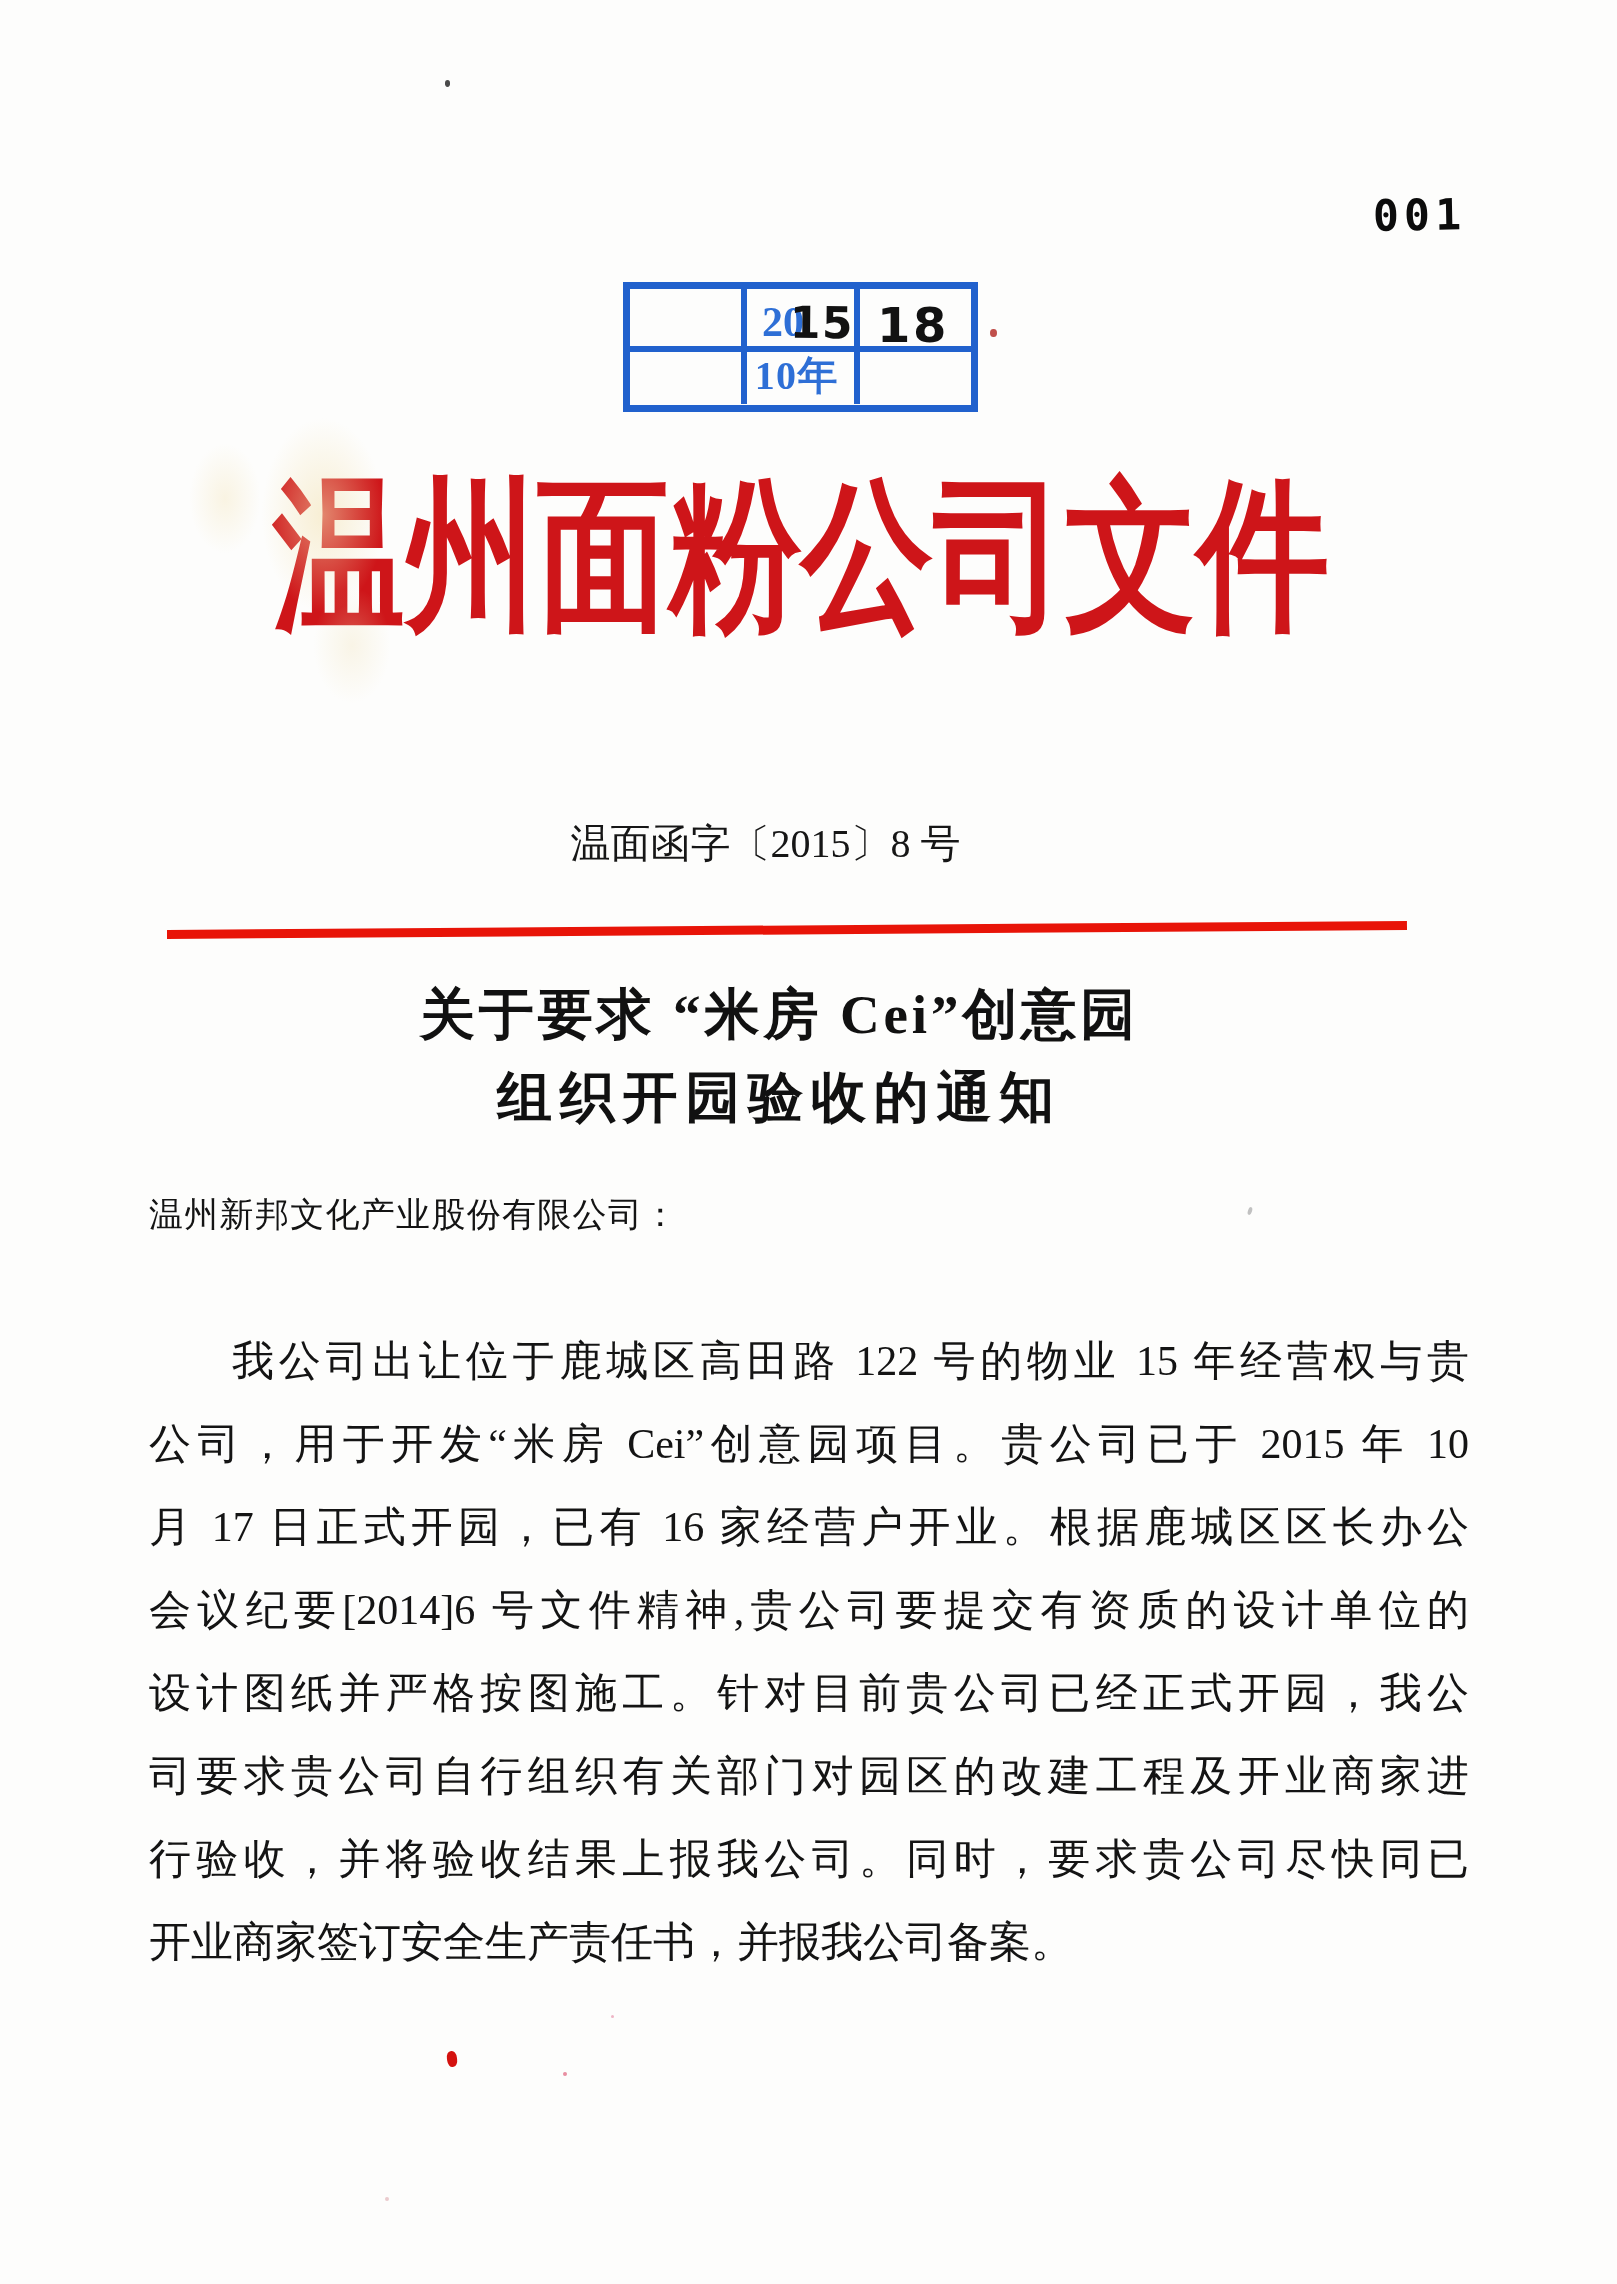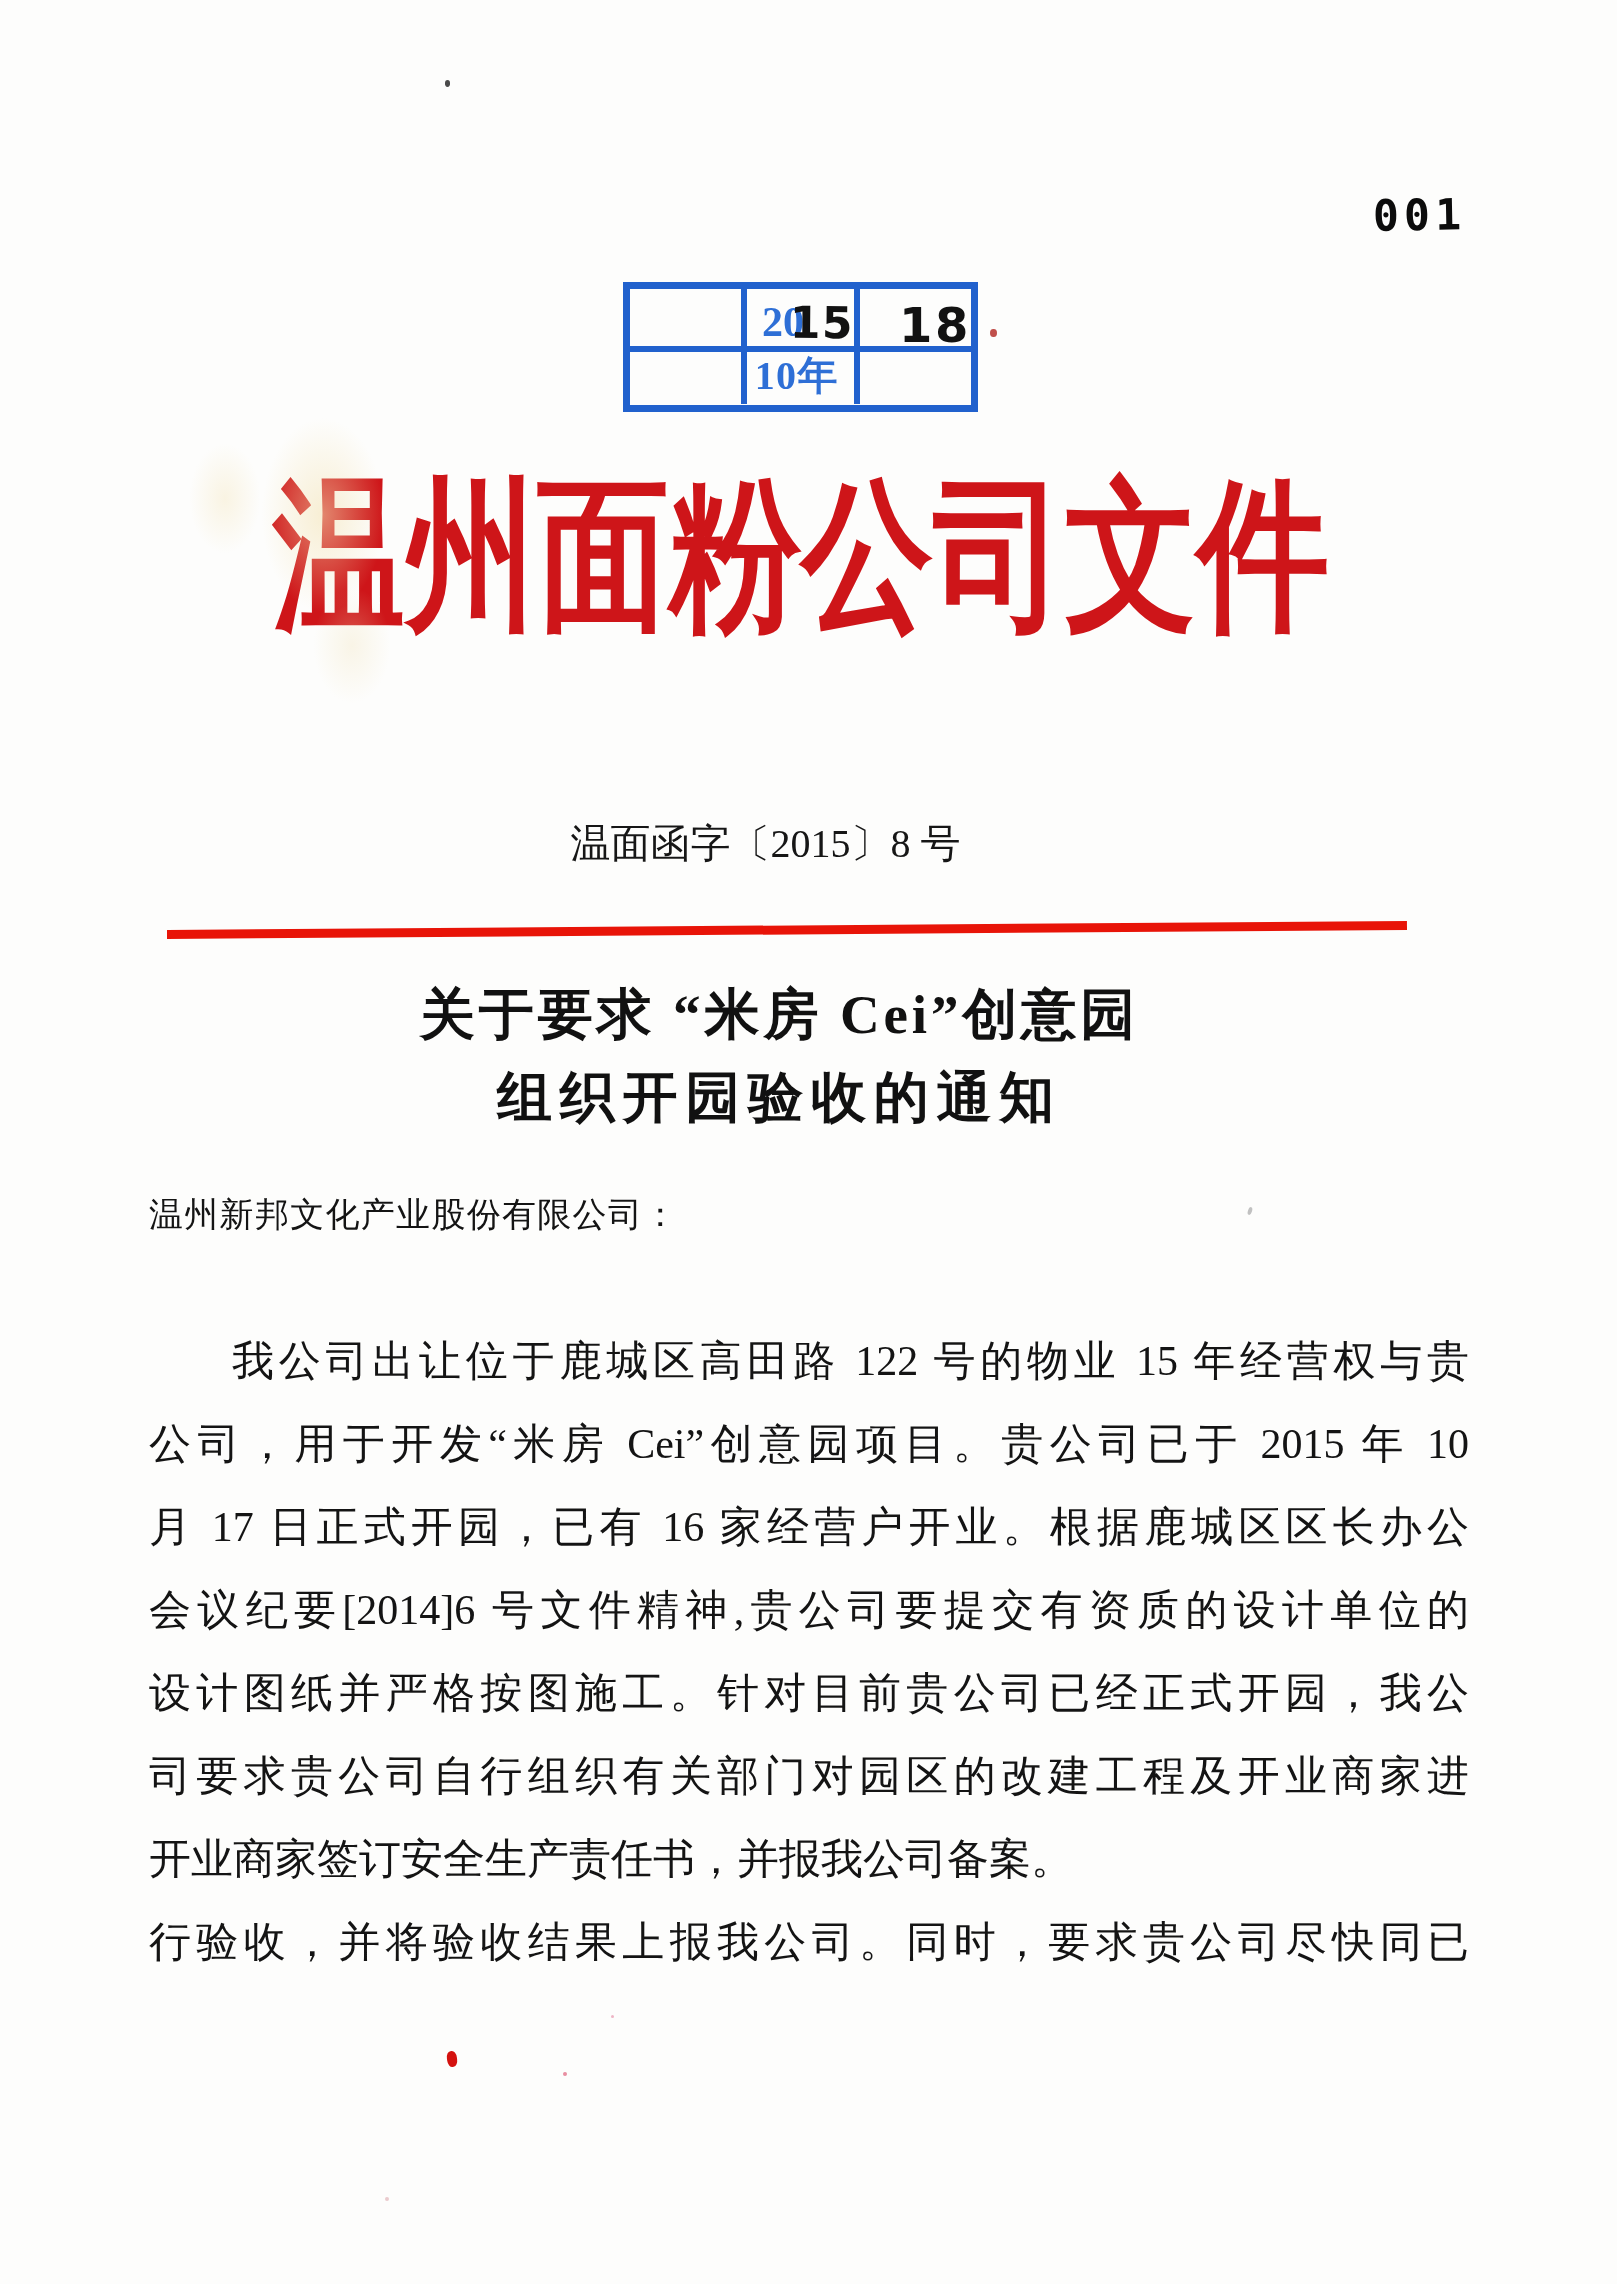--- a/index.html
+++ b/index.html
@@ -54,21 +54,21 @@
   .sp-20 { left: 15px; top: 11.7px; font-size: 42px; line-height: 42px; }
   .sp-month { left: 7.8px; top: 3.9px; font-size: 40px; line-height: 40px; letter-spacing: 1.3px; }
   .stamp-ink {
     position: absolute;
     font-family: "DejaVu Sans", "Liberation Sans", sans-serif;
     font-weight: bold;
     color: #121212;
     z-index: 2;
   }
   .si-15 { left: 43px; top: 10.4px; font-size: 44px; line-height: 48px; letter-spacing: 1.3px; transform: rotate(0.5deg); }
-  .si-18 { right: 0; top: 11.7px; font-size: 48px; line-height: 48px; letter-spacing: 2.6px; }
+  .si-18 { right: 22px; top: 11.7px; font-size: 48px; line-height: 48px; letter-spacing: 2.6px; }
 
   
   .masthead {
     position: absolute;
     top: 471px;
     left: -11.7px;
     width: 100%;
     text-align: center;
     white-space: nowrap;
   }
@@ -214,22 +214,22 @@
 
   <div class="salutation">温州新邦文化产业股份有限公司：</div>
 
   <div class="body-lines">
     <div class="bline first">我公司出让位于鹿城区高田路 122 号的物业 15 年经营权与贵</div>
     <div class="bline">公司，用于开发“米房 Cei”创意园项目。贵公司已于 2015 年 10</div>
     <div class="bline">月 17 日正式开园，已有 16 家经营户开业。根据鹿城区区长办公</div>
     <div class="bline">会议纪要[2014]6 号文件精神,贵公司要提交有资质的设计单位的</div>
     <div class="bline">设计图纸并严格按图施工。针对目前贵公司已经正式开园，我公</div>
     <div class="bline">司要求贵公司自行组织有关部门对园区的改建工程及开业商家进</div>
+    <div class="bline">行验收，并将验收结果上报我公司。同时，要求贵公司尽快同已</div>
     <div class="bline last">开业商家签订安全生产责任书，并报我公司备案。</div>
-    <div class="bline">行验收，并将验收结果上报我公司。同时，要求贵公司尽快同已</div>
   </div>
 
   <div class="stain stain-1"></div>
   <div class="stain stain-2"></div>
   <div class="stain stain-3"></div>
   <div class="speck speck-black-top"></div>
   <div class="speck speck-red-stamp"></div>
   <div class="speck speck-gray-salutation"></div>
   <div class="speck speck-red-bottom"></div>
   <div class="speck speck-pink-1"></div>

